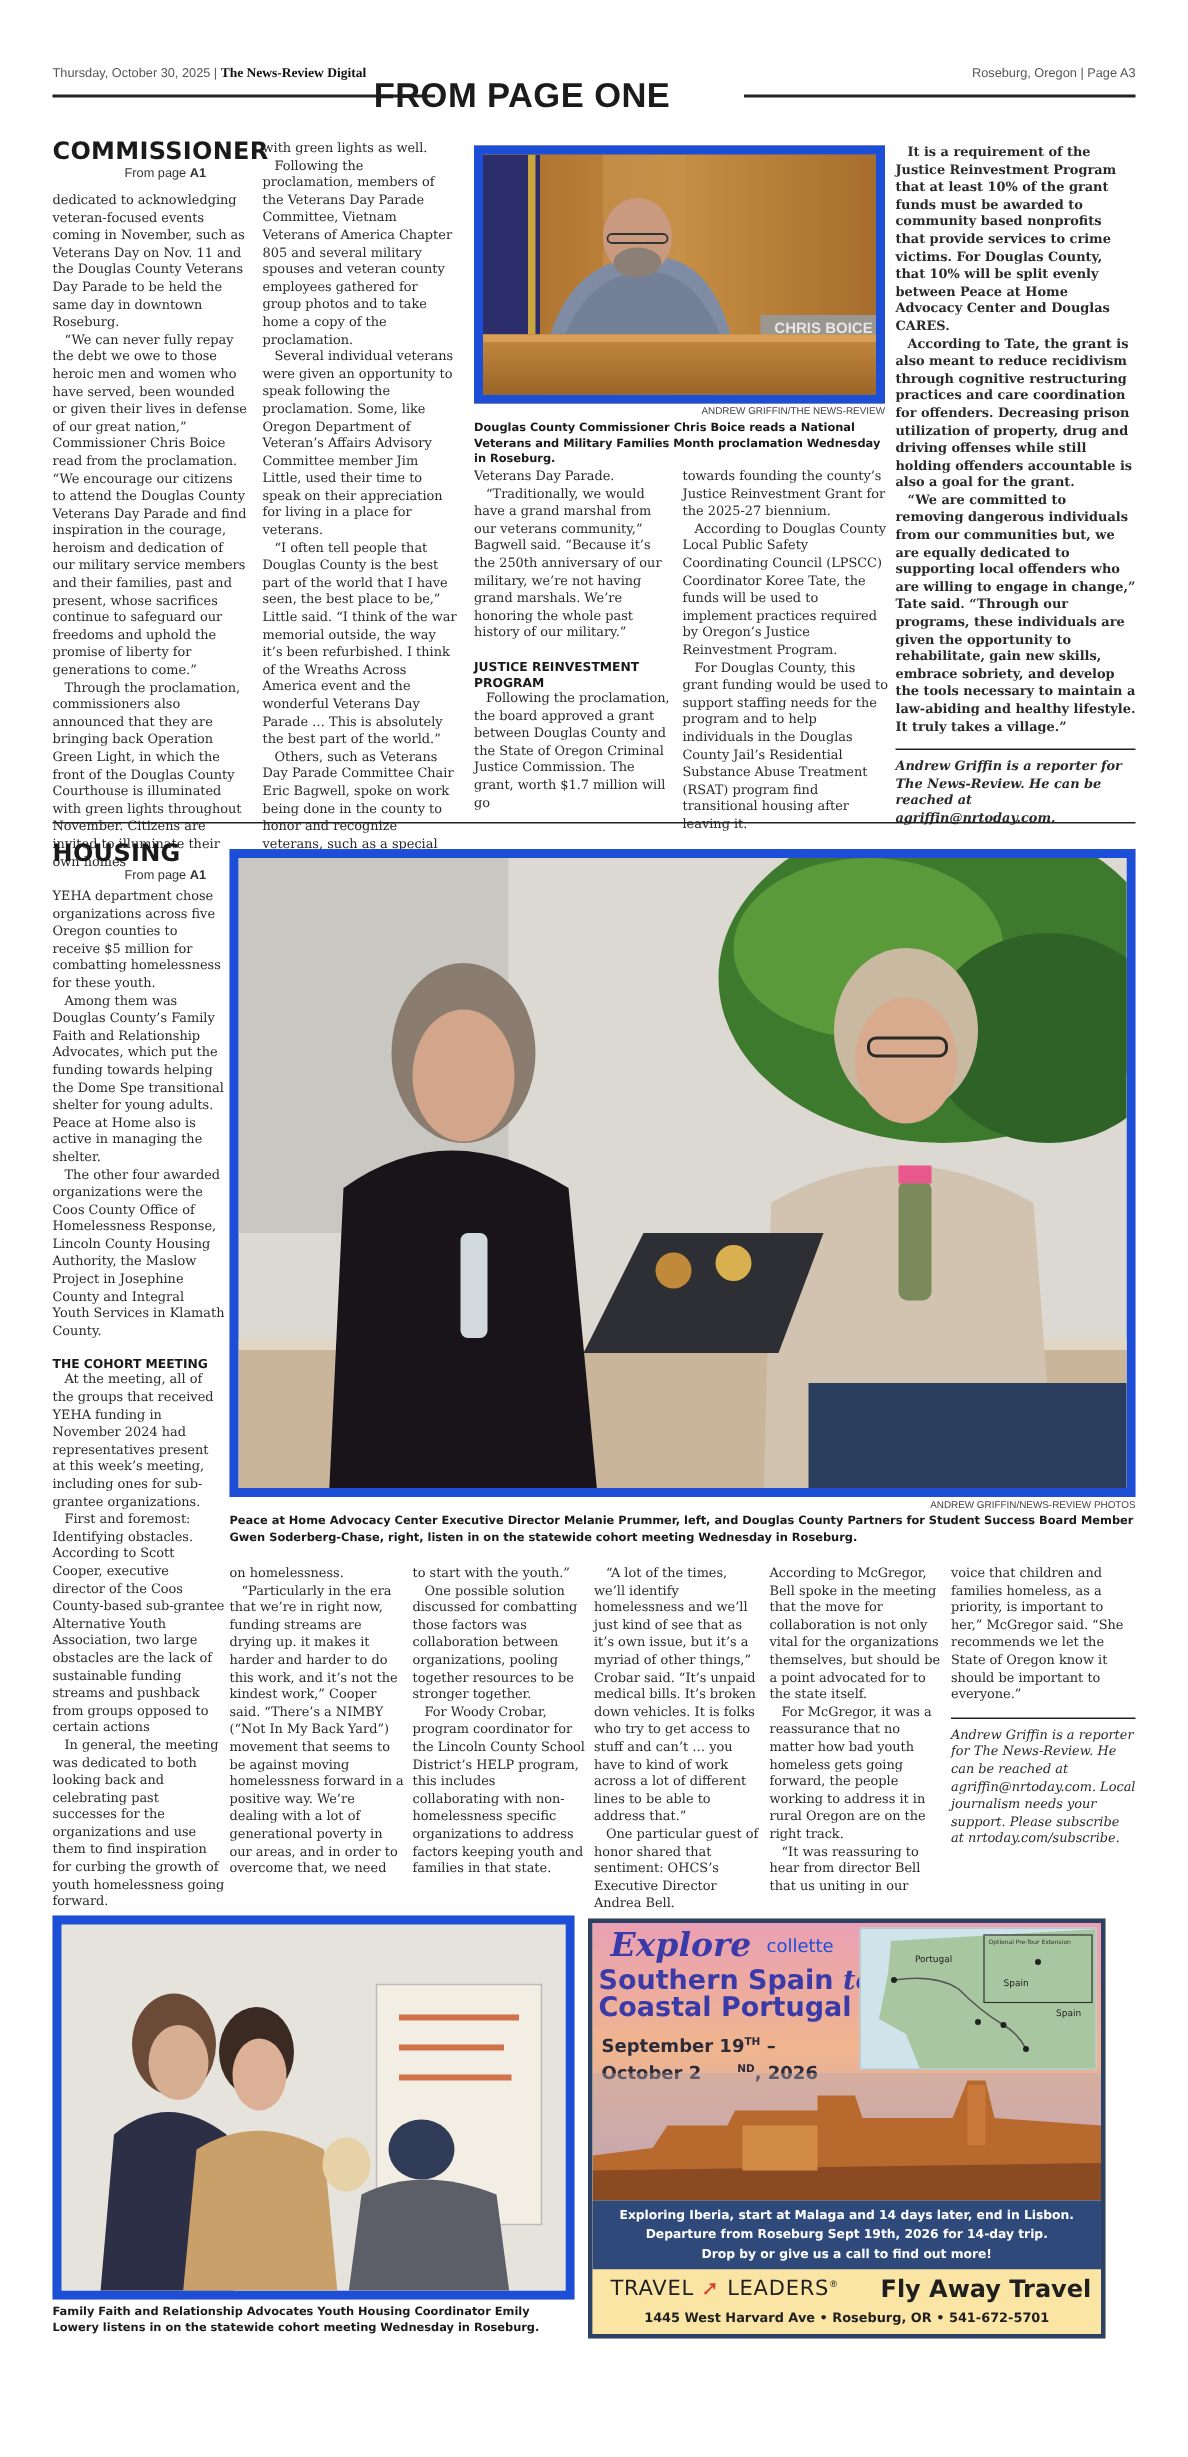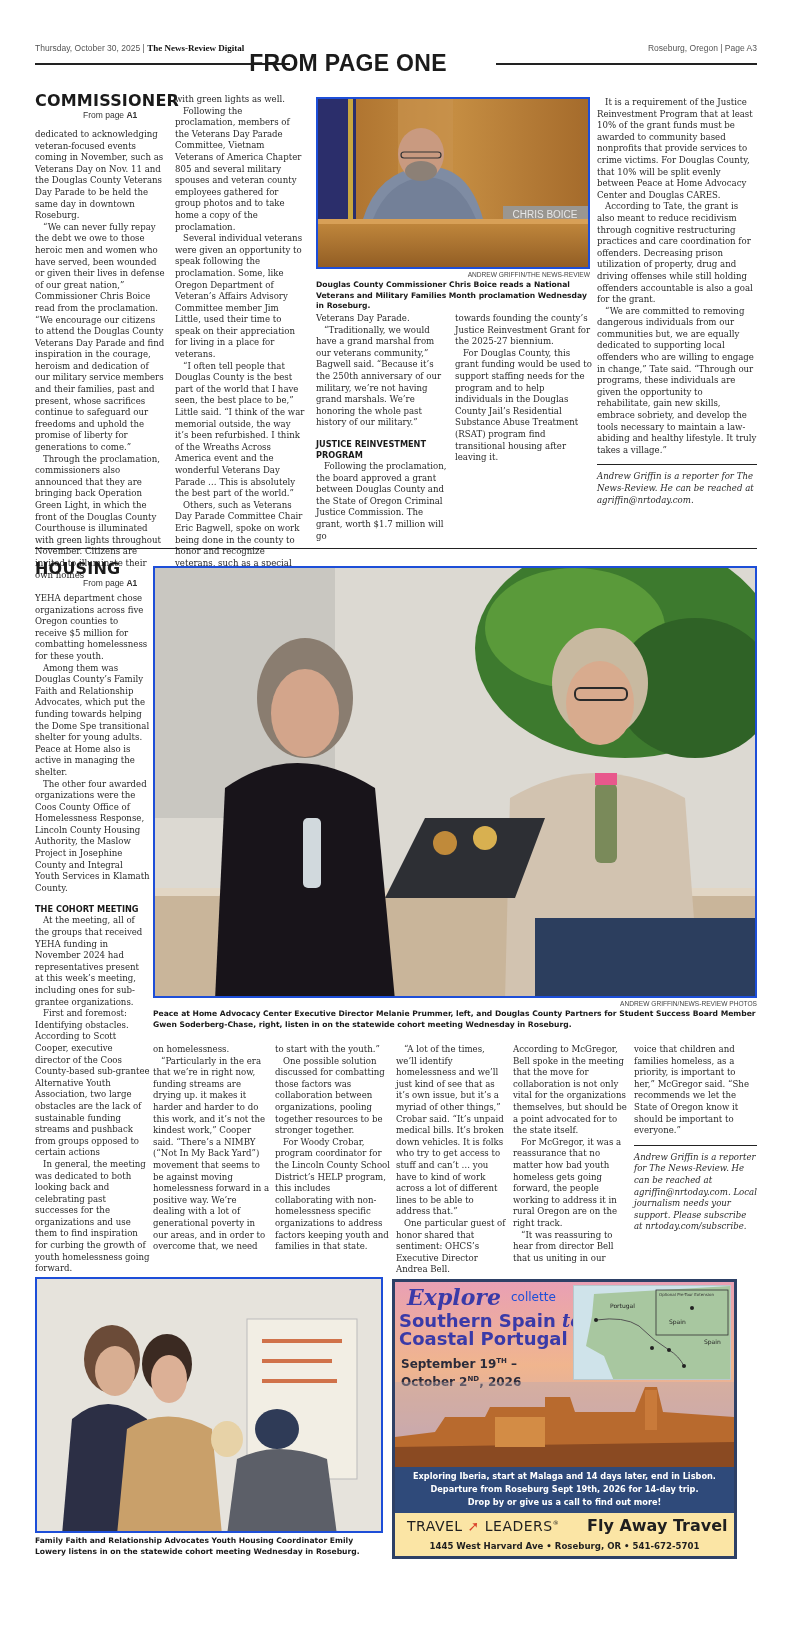--- a/index.html
+++ b/index.html
@@ -16,21 +16,21 @@
   .col p { text-indent: 8px; }
   .col p.noindent { text-indent: 0; }
   .kicker { font-family: "DejaVu Sans", sans-serif; font-weight: bold; font-size: 16px; color: #1a1a1a; letter-spacing: 0.2px; }
   .from-page { font-family: "Liberation Sans", sans-serif; font-size: 8.5px; color: #333; margin-left: 48px; }
   .from-page b { font-weight: bold; }
   .subhead { font-family: "DejaVu Sans", sans-serif; font-weight: bold; font-size: 8.2px; line-height: 11px; color: #1a1a1a; margin-top: 10px; }
   .credit { font-family: "Liberation Sans", sans-serif; font-size: 6.6px; color: #444; text-align: right; }
   .caption { font-family: "DejaVu Sans", sans-serif; font-weight: bold; font-size: 7.6px; line-height: 10.5px; color: #1a1a1a; }
   .tagline { font-style: italic; font-size: 8.6px; line-height: 11.6px; border-top: 1.5px solid #222; padding-top: 6px; margin-top: 8px; color: #2a2a2a; }
   .divider { left: 35px; width: 722px; height: 1.2px; background: #222; }
-  .photo { overflow: hidden; border: 2px solid #1d4ed8; }
+  .photo { overflow: hidden; border: 6px solid #1d4ed8; font-weight: bold; }
   .ad { border: 3px solid #2d4066; overflow: hidden; background: #fbe5a5; }
 </style>
 </head>
 <body>
 
 <div class="abs masthead-left">
   <span>Thursday, October 30, 2025 |</span>
   <b>The News-Review Digital</b>
 </div>
 <div class="abs masthead-right">Roseburg, Oregon | Page A3</div>
@@ -93,24 +93,25 @@
 
 <div class="abs col" style="left:316px; top:313px; width:132px;">
   <p class="noindent">Veterans Day Parade.</p>
   <p>“Traditionally, we would have a grand marshal from our veterans community,” Bagwell said. “Because it’s the 250th anniversary of our military, we’re not having grand marshals. We’re honoring the whole past history of our military.”</p>
   <div class="subhead">JUSTICE REINVESTMENT PROGRAM</div>
   <p>Following the proclamation, the board approved a grant between Douglas County and the State of Oregon Criminal Justice Commission. The grant, worth $1.7 million will go</p>
 </div>
 
 <div class="abs col" style="left:455px; top:313px; width:138px;">
   <p class="noindent">towards founding the county’s Justice Reinvestment Grant for the 2025-27 biennium.</p>
+  <p>According to Douglas County Local Public Safety Coordinating Council (LPSCC) Coordinator Koree Tate, the funds will be used to implement practices required by Oregon’s Justice Reinvestment Program.</p>
   <p>For Douglas County, this grant funding would be used to support staffing needs for the program and to help individuals in the Douglas County Jail’s Residential Substance Abuse Treatment (RSAT) program find transitional housing after leaving it.</p>
 </div>
 
-<div class="abs col" style="left:597px; top:97px; width:160px;">
+<div class="abs col" style="left:597px; top:97px; width:160px;font-weight:bold;">
   <p>It is a requirement of the Justice Reinvestment Program that at least 10% of the grant funds must be awarded to community based nonprofits that provide services to crime victims. For Douglas County, that 10% will be split evenly between Peace at Home Advocacy Center and Douglas CARES.</p>
   <p>According to Tate, the grant is also meant to reduce recidivism through cognitive restructuring practices and care coordination for offenders. Decreasing prison utilization of property, drug and driving offenses while still holding offenders accountable is also a goal for the grant.</p>
   <p>“We are committed to removing dangerous individuals from our communities but, we are equally dedicated to supporting local offenders who are willing to engage in change,” Tate said. “Through our programs, these individuals are given the opportunity to rehabilitate, gain new skills, embrace sobriety, and develop the tools necessary to maintain a law-abiding and healthy lifestyle. It truly takes a village.”</p>
   <div class="tagline">Andrew Griffin is a reporter for The News-Review. He can be reached at agriffin@nrtoday.com.</div>
 </div>
 
 <div class="abs divider" style="top:548px;"></div>
 
 <div class="abs" style="left:35px; top:559px; width:115px;">
   <div class="kicker">HOUSING</div>
@@ -208,21 +209,21 @@
   <div style="position:absolute; left:0; top:0; width:339px; height:185px; background:linear-gradient(180deg,#e9a0b4 0%,#f0b58e 45%,#c9a6b8 100%);"></div>
   <div style="position:absolute; left:12px; top:2px; font-family:'DejaVu Serif',serif; font-style:italic; font-weight:bold; font-size:22px; color:#3a3aa8;">Explore</div>
   <div style="position:absolute; left:116px; top:8px; font-family:'DejaVu Sans',sans-serif; font-size:12px; color:#1d4ed8;">collette</div>
   <div style="position:absolute; left:4px; top:30px; font-family:'DejaVu Sans',sans-serif; font-weight:bold; font-size:18px; line-height:18px; color:#3a3aa8;">
     <span>Southern Spain</span>
     <i style="font-family:'DejaVu Serif',serif;">to</i><br>
     <span>Coastal Portugal</span>
   </div>
   <div style="position:absolute; left:6px; top:72px; font-family:'DejaVu Sans',sans-serif; font-weight:bold; font-size:12px; line-height:15px; color:#2b2b3a;">
     <span>September 19</span><sup style="font-size:7px;">TH</sup><span> –</span><br>
-    <span>October 2</span><sup style="font-size:7px;">ND</sup><span>, 2026</span>
+    <span>October 2</span><sup style="font-size:7px;margin-left:24px;">ND</sup><span>, 2026</span>
   </div>
 
   <div style="position:absolute; left:178px; top:3px; width:158px; height:95px; background:#cfe3ea; border:1px solid #b8c8cc; overflow:hidden;">
     <svg width="158" height="95" viewBox="0 0 158 95">
       <path d="M 20 8 L 158 0 L 158 95 L 40 95 L 30 70 L 12 60 L 18 30 Z" fill="#a8c7a0"></path>
       <rect x="82" y="4" width="72" height="45" fill="none" stroke="#333" stroke-width="0.8"></rect>
       <text x="85" y="10" font-size="4" font-family="DejaVu Sans, sans-serif" fill="#333">Optional Pre-Tour Extension</text>
       <text x="36" y="22" font-size="6" font-family="DejaVu Sans, sans-serif" fill="#222">Portugal</text>
       <text x="95" y="38" font-size="6" font-family="DejaVu Sans, sans-serif" fill="#222">Spain</text>
       <text x="130" y="58" font-size="6" font-family="DejaVu Sans, sans-serif" fill="#222">Spain</text>

